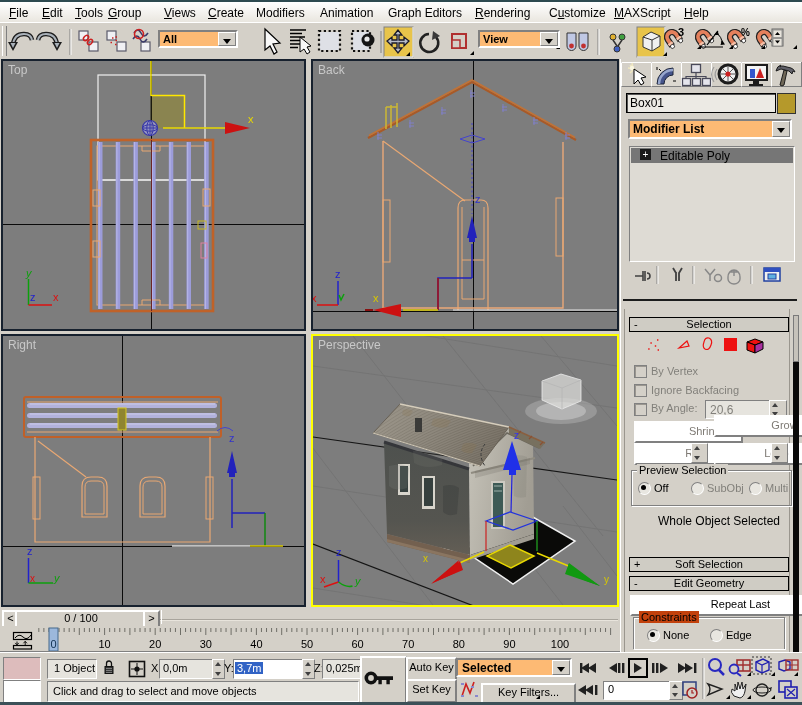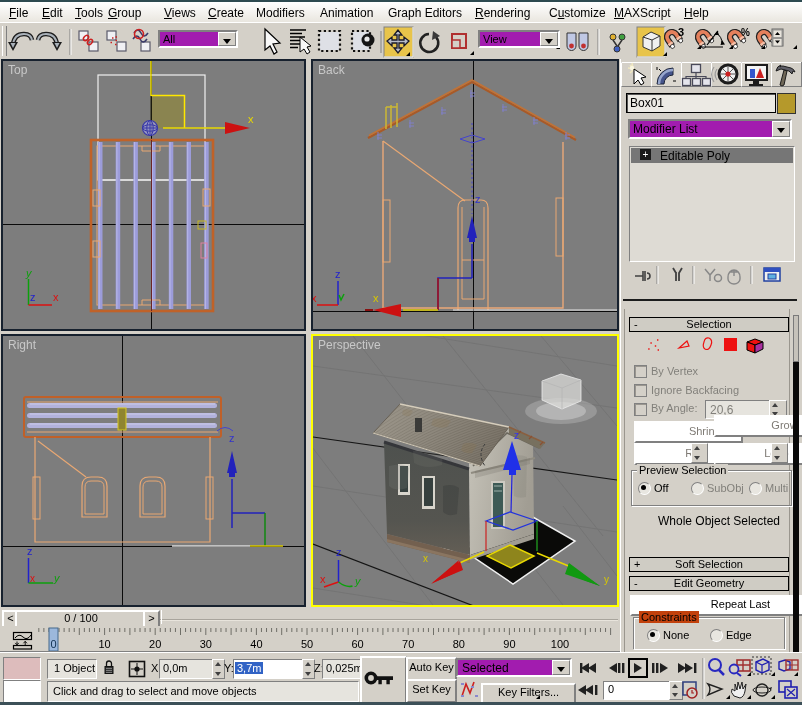--- a/index.html
+++ b/index.html
@@ -5,21 +5,21 @@
   html,body{margin:0;padding:0;}
   body{width:802px;height:705px;background:#d4d0c8;font-family:"Liberation Sans",sans-serif;overflow:hidden;position:relative;}
   .abs{position:absolute;}
   
   #menubar{left:0;top:0;width:802px;height:22px;background:linear-gradient(#ffffff,#e9e6df);border-top:2px solid #2d4a50;box-sizing:border-box;}
   #menubar span{position:absolute;top:4px;font-size:12px;color:#000;}
   u{text-decoration:underline;}
   
   #toolbar{left:0;top:22px;width:802px;height:37px;background:#d4d0c8;border-top:1px solid #fff;box-sizing:border-box;}
   .grip{position:absolute;left:2px;top:3px;width:3px;height:30px;border-left:1px solid #fff;border-right:1px solid #808080;}
-  .combo{position:absolute;background:#a21caf;border:2px solid;border-color:#808080 #fff #fff #808080;font-size:11px;}
+  .combo{position:absolute;background:#fdba74;border:2px solid;border-color:#808080 #fff #fff #808080;font-size:11px;font-weight:bold;}
   .combo .arrowbtn{position:absolute;right:0;top:0;bottom:0;width:16px;background:#d4d0c8;border:1px solid;border-color:#fff #808080 #808080 #fff;}
   .arrowbtn:after{content:"";position:absolute;left:4px;top:6px;border:4px solid transparent;border-top:5px solid #000;}
   
   .vp{position:absolute;background:#7d7d7d;border:2px solid #17212e;}
   .vplabel{position:absolute;left:5px;top:2px;color:#c8c8c8;font-size:12px;}
   
   #cmdpanel{left:620px;top:59px;width:153px;height:593px;background:#d4d0c8;border-left:1px solid #fff;box-sizing:border-box;}
   .rollbar{position:absolute;left:8px;width:158px;height:13px;background:#cfccc4;border:1px solid #000;font-size:11px;text-align:center;color:#000;}
   .rollbar b{position:absolute;left:4px;top:0px;font-weight:normal;}
   .gbtn{position:absolute;background:#ffffff;border:2px solid;border-color:#fff #808080 #808080 #fff;font-size:11px;color:#7e7a74;text-align:center;padding-left:32px;}

